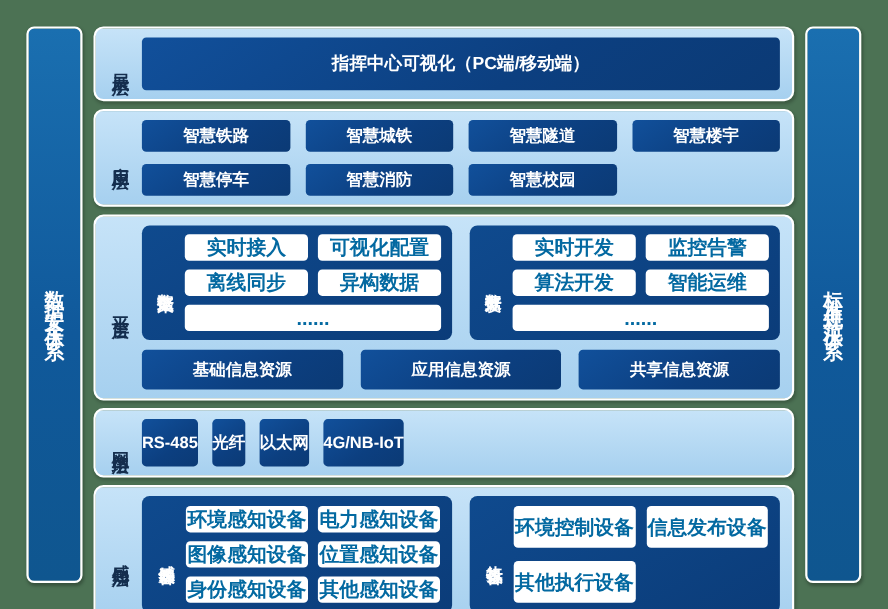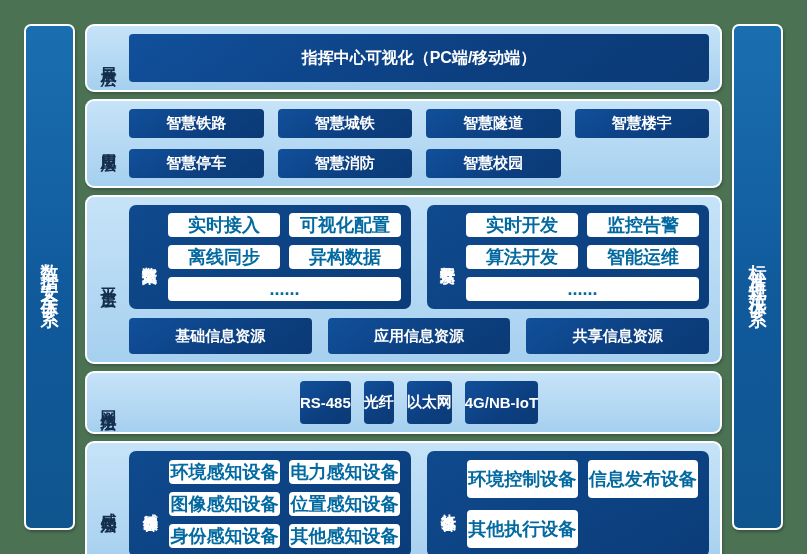--- a/index.html
+++ b/index.html
@@ -81,21 +81,20 @@
   
   .grid-4{
     display:grid;
     grid-template-columns:repeat(4,1fr);
     gap:11px 14px;
   }
   .grid-5{
     display:grid;
     grid-template-columns:repeat(5,1fr);
     gap:13px;
-    justify-content:center;
   }
   .grid-4 .dark,.grid-5 .dark{min-height:29px;}
   .layer-network .layer-body{display:flex;align-items:stretch;}
   .layer-network .grid-5{flex:1;}
   
   .platform-body{display:flex;flex-direction:column;gap:9px;}
   .platform-top{flex:1;display:flex;gap:16px;}
   .group{
     flex:1;
     box-sizing:border-box;

